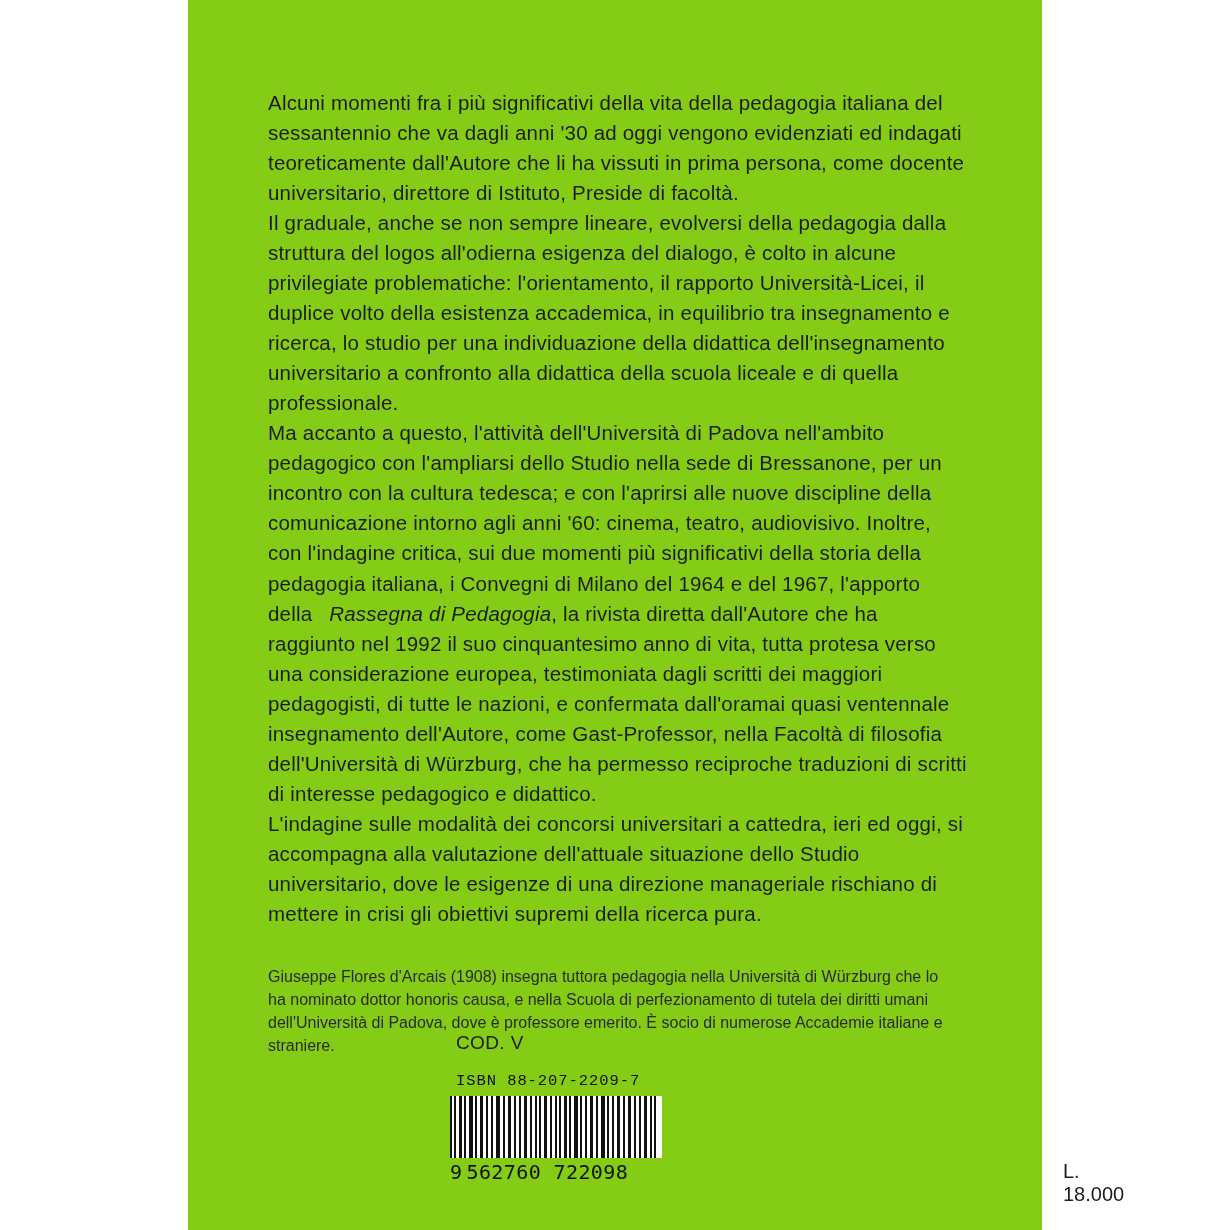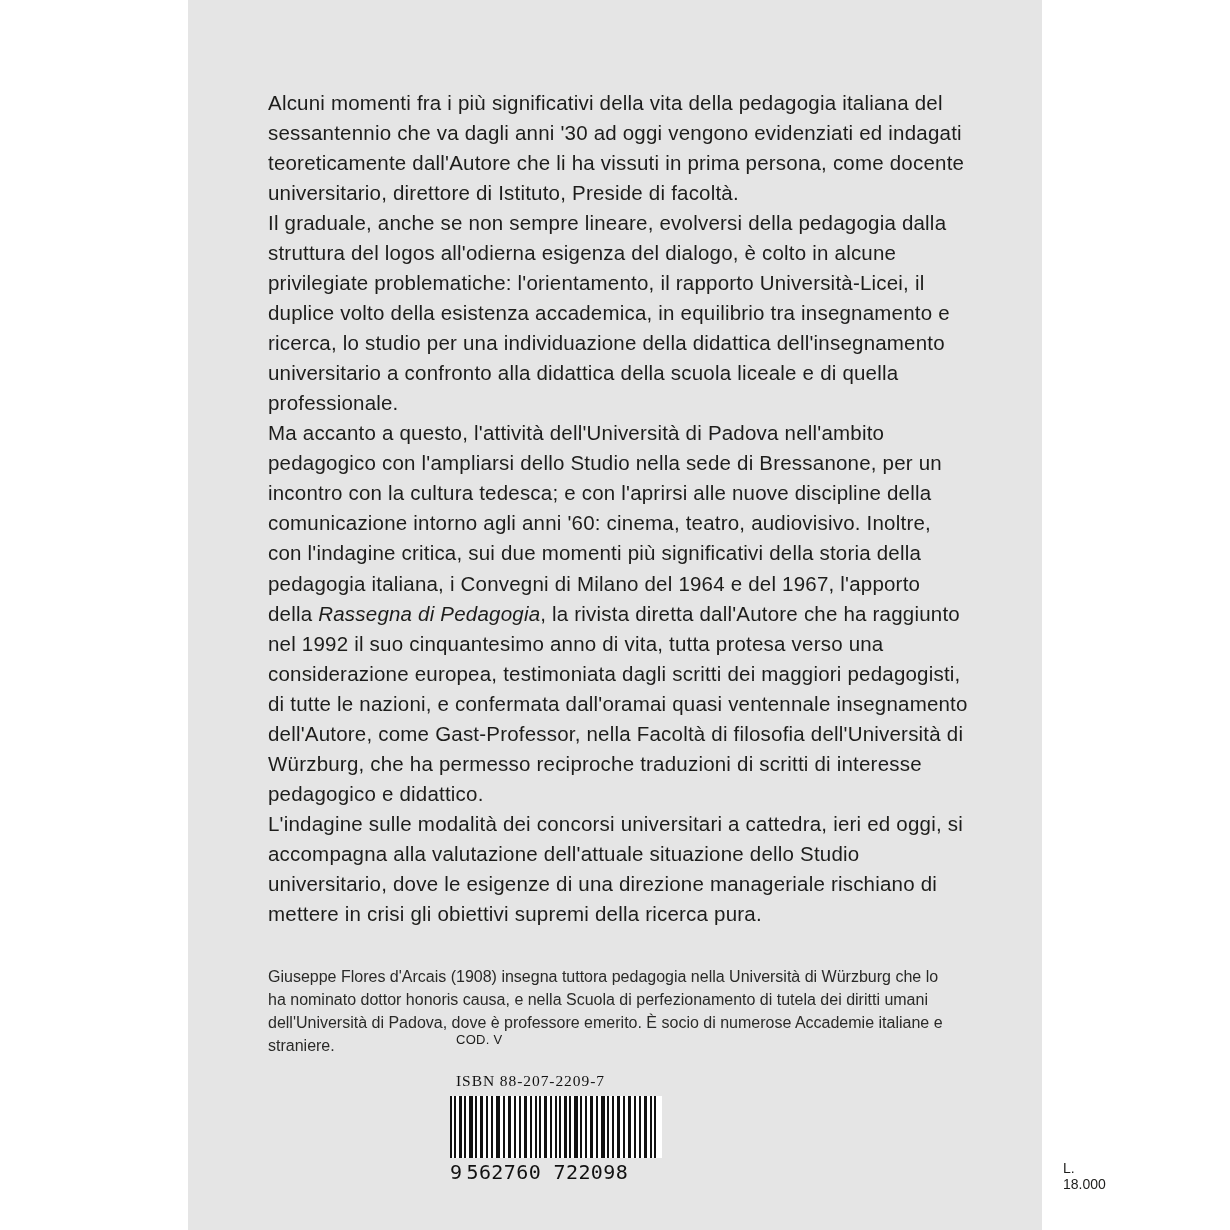--- a/index.html
+++ b/index.html
@@ -19,64 +19,65 @@
     height: 1230px;
     background: #ffffff;
   }
   
   .cover {
     position: absolute;
     left: 188px;
     top: 0px;
     width: 854px;
     height: 1230px;
-    background: #e5e5e5;
+    background: #84cc16;
   }
   .cover-inner {
     position: absolute;
     left: 80px;
     top: 88px;
     width: 700px;
   }
   .blurb {
     font-size: 20.5px;
     line-height: 1.465;
     color: #1d1d1b;
     text-align: left;
     letter-spacing: 0.01em;
   }
   .blurb p {
     margin: 0;
   }
   .blurb em {
     font-style: italic;
+    margin-left: 11px;
   }
   .bio {
     margin-top: 36px;
     font-size: 16px;
     line-height: 1.45;
     color: #2a2a28;
     width: 680px;
   }
   .cod {
     position: absolute;
     left: 268px;
     top: 1032px;
-    font-size: 13px;
+    font-size: 19px;
     color: #1d1d1b;
     letter-spacing: 0.02em;
   }
   .isbn-block {
     position: absolute;
     left: 262px;
     top: 1072px;
     width: 215px;
   }
   .isbn-text {
-    font-family: Liberation Serif, serif;
+    font-family: Liberation Mono, monospace;
     font-size: 15.5px;
     letter-spacing: 0.06em;
     color: #111;
     margin-left: 6px;
     margin-bottom: 6px;
   }
   .barcode {
     position: relative;
     height: 62px;
     width: 212px;
@@ -101,21 +102,21 @@
     align-items: flex-end;
   }
   .barcode-digits .lead {
     font-size: 20px;
     margin-right: 4px;
   }
   .price {
     position: absolute;
     left: 875px;
     top: 1160px;
-    font-size: 14px;
+    font-size: 20px;
     color: #1d1d1b;
   }
 </style>
 </head>
 <body>
 
 <div class="page">
   <div class="cover">
     <div class="cover-inner">
 

